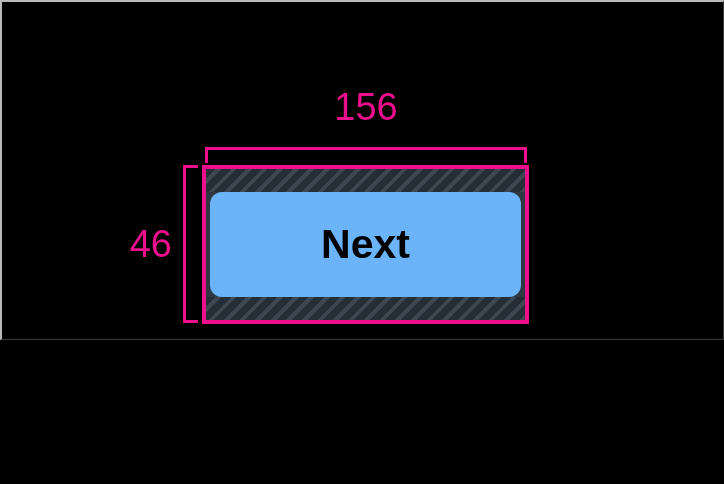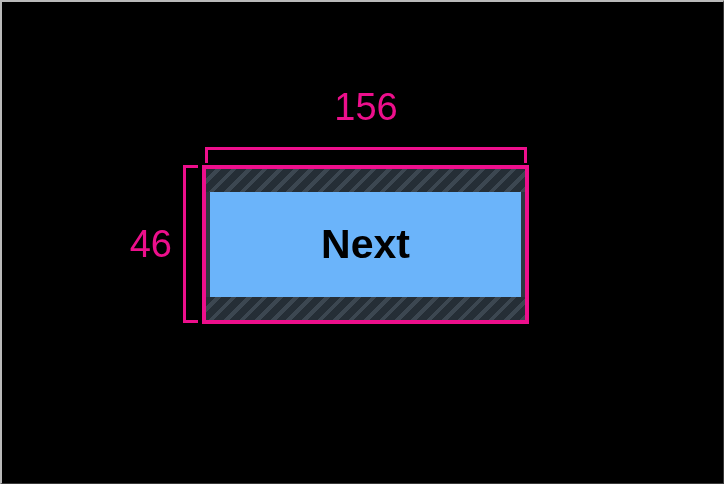--- a/index.html
+++ b/index.html
@@ -5,21 +5,21 @@
 <style>
   html, body {
     margin: 0;
     padding: 0;
     background: #000000;
   }
 
   #canvas {
     position: relative;
     width: 724px;
-    height: 484px;
+    height: 340px;
     background: #000000;
     overflow: hidden;
     font-family: "Liberation Sans", sans-serif;
     box-sizing: border-box;
     border-top: 2px solid #b9b9b9;
     border-left: 2px solid #b9b9b9;
     border-right: 1px solid #3a3a3a;
     border-bottom: 1px solid #3a3a3a;
   }
 
@@ -65,21 +65,21 @@
 
   #widget-button-wrap {
     flex: 1 1 auto;
     display: flex;
     padding: 0 4px;
   }
 
   #widget-button {
     flex: 1 1 auto;
     background: #6bb4fa;
-    border-radius: 0;
+    border-radius: 12px;
     display: flex;
     align-items: center;
     justify-content: center;
     border: none;
     padding: 0;
   }
 
   #widget-button-label {
     font-family: "Liberation Sans", sans-serif;
     font-size: 41px;

